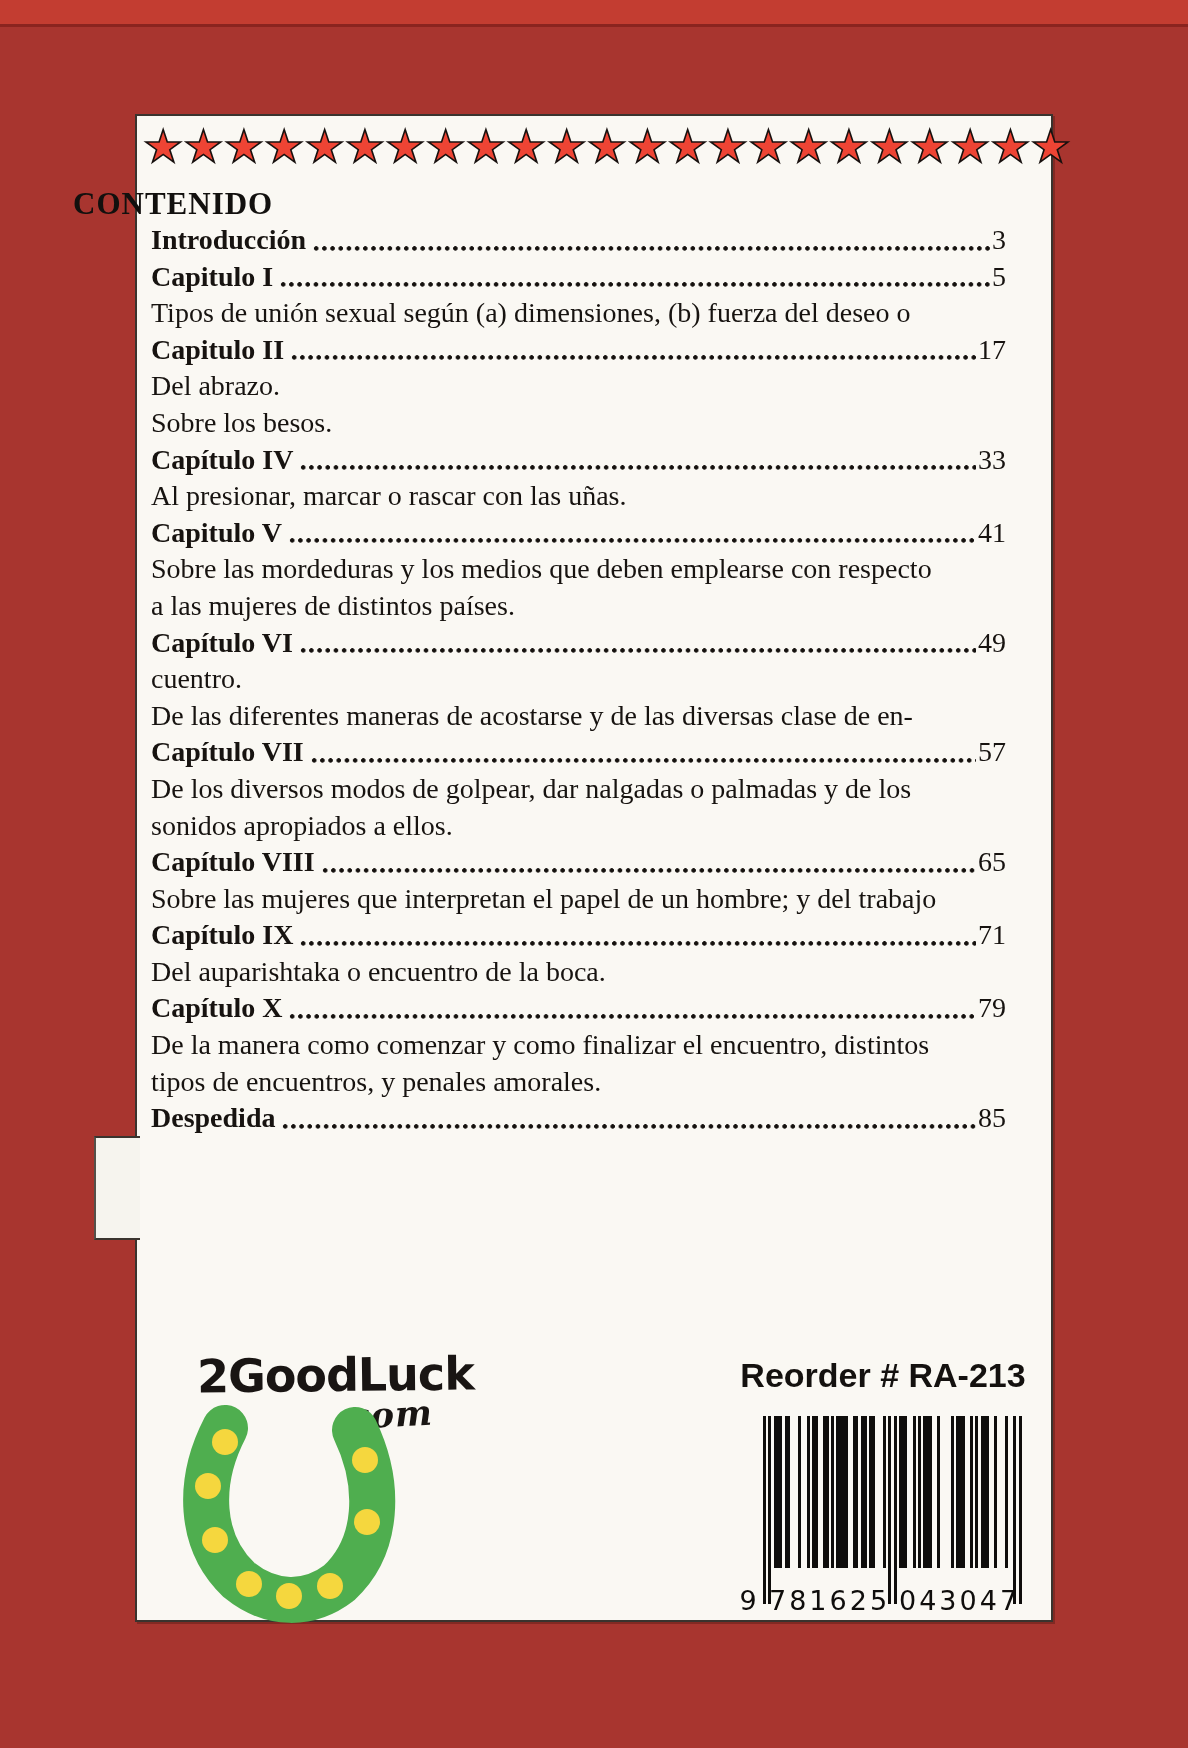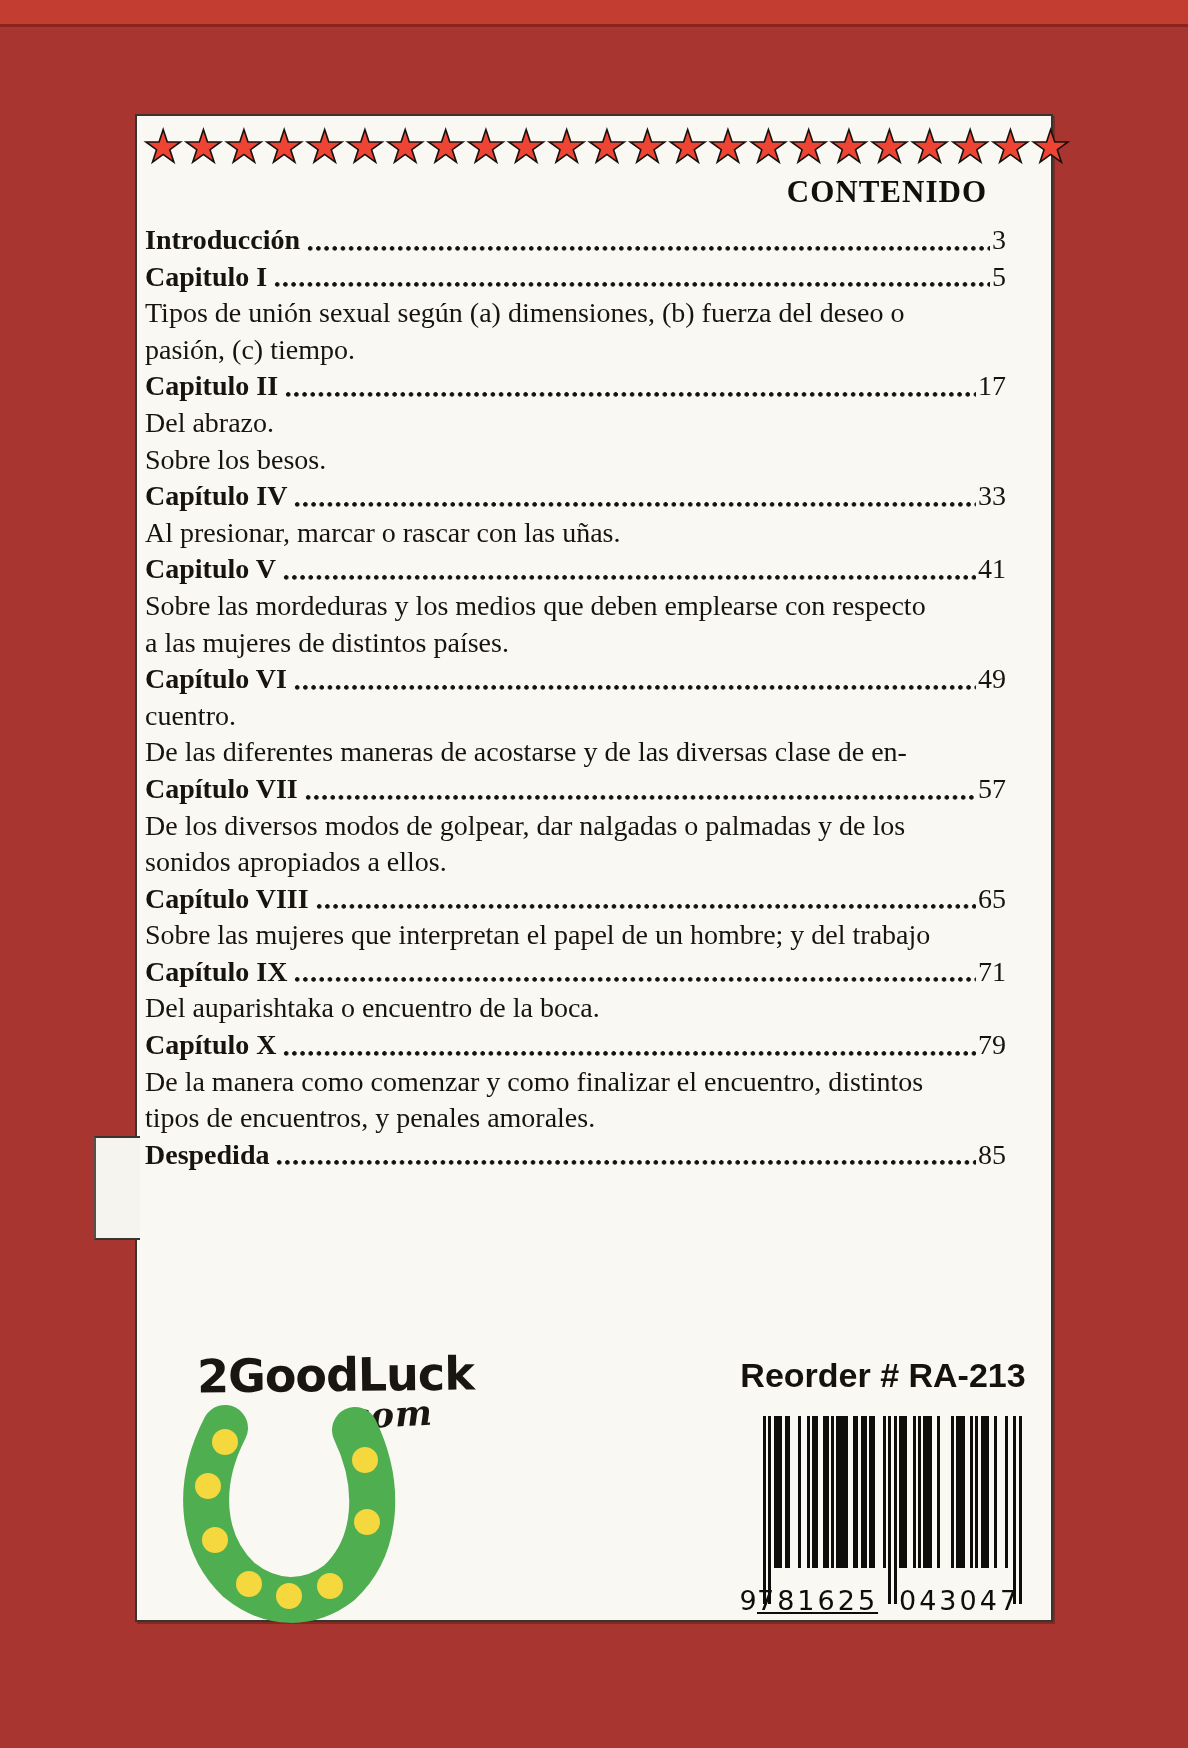--- a/index.html
+++ b/index.html
@@ -19,26 +19,26 @@
   .panel{position:absolute;left:135px;top:114px;width:918px;height:1508px;background:var(--paper);
          border:2px solid #3a332e;box-sizing:border-box;
          box-shadow:2px 2px 0 rgba(60,20,15,.35);}
 
   
   .stars{position:absolute;top:0;left:0;right:0;height:64px;display:flex;padding:2px 6px 0;}
   .star{flex:1;text-align:center;font-size:45px;line-height:58px;color:var(--star-red);
         -webkit-text-stroke:1.6px #17100e;text-shadow:0 0 1px #000;}
 
   
-  .title{position:absolute;top:58px;left:0;width:100%;text-align:right;
+  .title{position:absolute;top:70px;left:0;width:100%;text-align:left;
          font-family:"Liberation Serif",serif;font-weight:bold;font-size:31px;color:#12100e;
          letter-spacing:1px;transform:translateX(-64px);}
 
   
-  .toc{position:absolute;top:106px;left:8px;right:45px;}
+  .toc{position:absolute;top:106px;left:14px;right:45px;}
   .toc-line{display:flex;align-items:baseline;line-height:36.6px;font-size:28px;color:var(--ink);white-space:nowrap;}
   .toc-line.desc{display:block;font-family:Liberation Serif, serif;}
   .lbl{font-weight:bold;}
   .leader{flex:1;align-self:flex-end;height:7px;margin:0 2px 7px 7px;
           background-image:radial-gradient(circle at 3.2px 3.4px,#15110e 1.9px,rgba(0,0,0,0) 2.6px);
           background-size:8.2px 7px;background-repeat:repeat-x;background-position:left bottom;}
   .pg{font-weight:normal;}
 
   
   .logo-name{position:absolute;left:60px;top:1232px;
@@ -51,21 +51,21 @@
 
   .reorder{position:absolute;left:600px;top:1240px;width:292px;text-align:center;
            font-family:"Liberation Sans",sans-serif;font-weight:bold;font-size:34px;color:#14110f;}
 
   
   .barcode{position:absolute;left:598px;top:1300px;width:292px;height:200px;}
   .bar{position:absolute;top:0;background:#0f0d0b;}
   .bc-digit{position:absolute;bottom:0;font-family:"DejaVu Sans",sans-serif;font-size:27px;
             letter-spacing:3px;color:#0f0d0b;text-align:center;}
   .bc-d9{left:0;width:26px;letter-spacing:0;}
-  .bc-g1{left:22px;width:116px;text-decoration:underline;}
+  .bc-g1{left:34px;width:116px;}
   .bc-g2{left:164px;width:116px;text-align:center;}
 
   
   .notch{position:absolute;left:94px;top:1136px;width:44px;height:100px;background:#f6f4ee;
          border-top:2px solid #3a332e;border-bottom:2px solid #3a332e;border-left:2px solid #55504a;}
 </style>
 </head>
 <body>
 
 <div class="cover">
@@ -106,21 +106,20 @@
           <span class="lbl">Introducción</span>
           <span class="leader"></span>
           <span class="pg">3</span>
         </div>
         <div class="toc-line entry">
           <span class="lbl">Capitulo I</span>
           <span class="leader"></span>
           <span class="pg">5</span>
         </div>
         <div class="toc-line desc">Tipos de unión sexual según (a) dimensiones, (b) fuerza del deseo o</div>
-        <div class="toc-line desc">pasión, (c) tiempo.</div>
         <div class="toc-line entry">
           <span class="lbl">Capitulo II</span>
           <span class="leader"></span>
           <span class="pg">17</span>
         </div>
         <div class="toc-line desc">Del abrazo.</div>
         <div class="toc-line desc">Sobre los besos.</div>
         <div class="toc-line entry">
           <span class="lbl">Capítulo IV</span>
           <span class="leader"></span>

